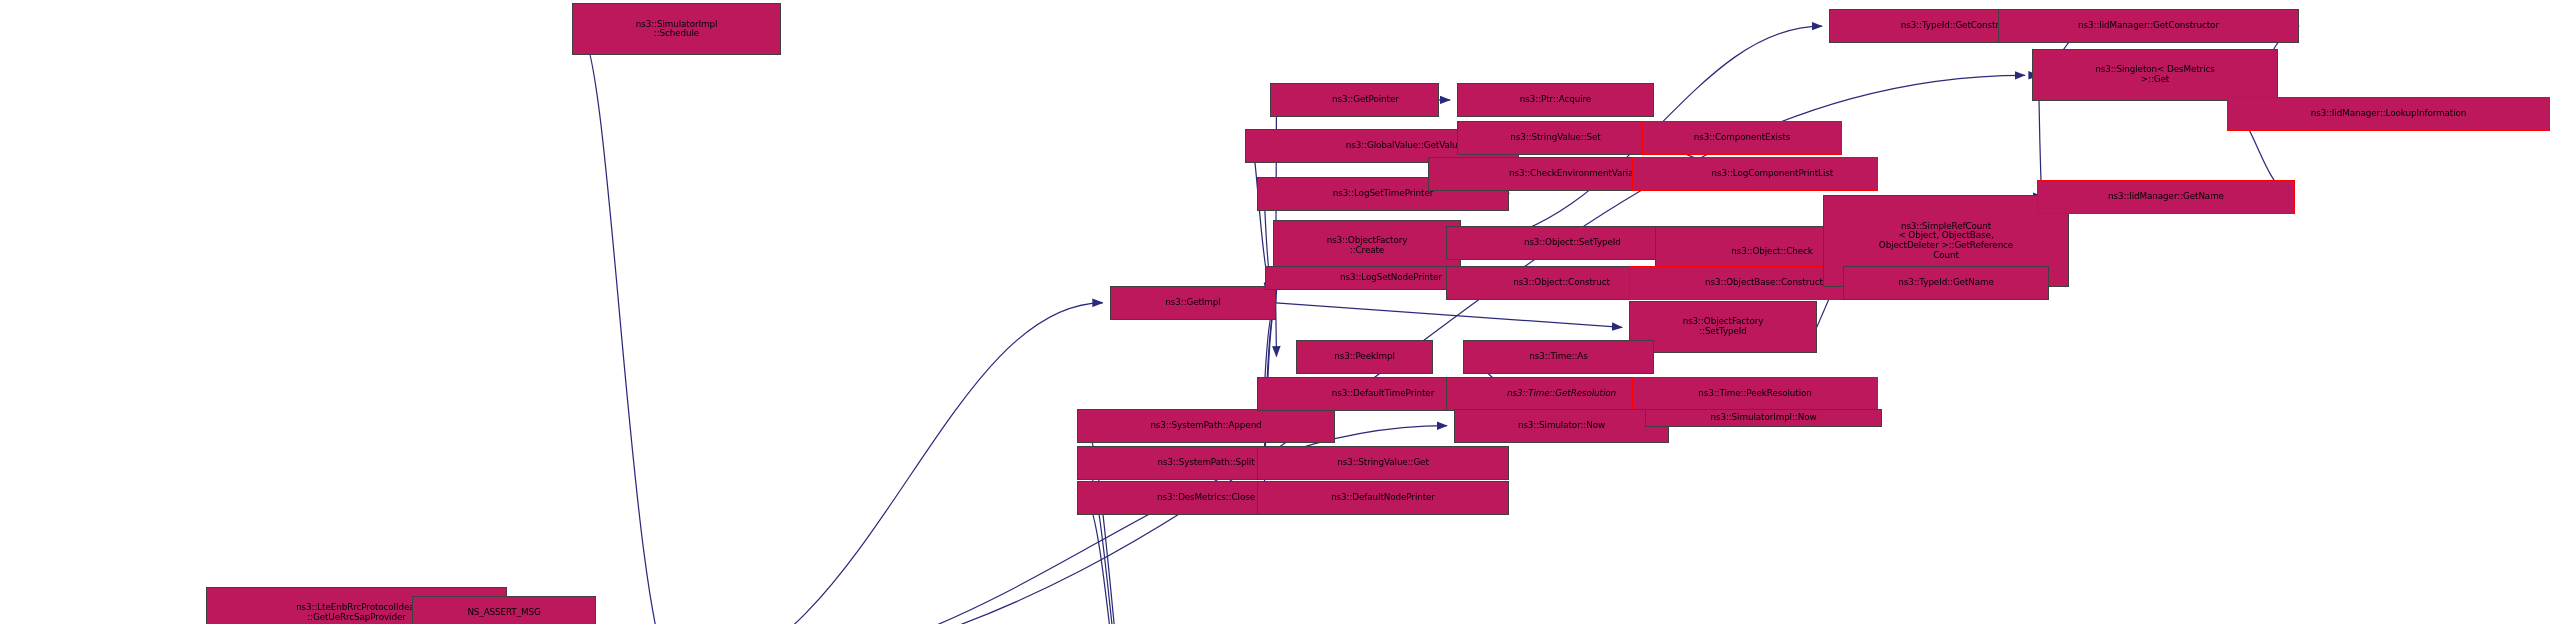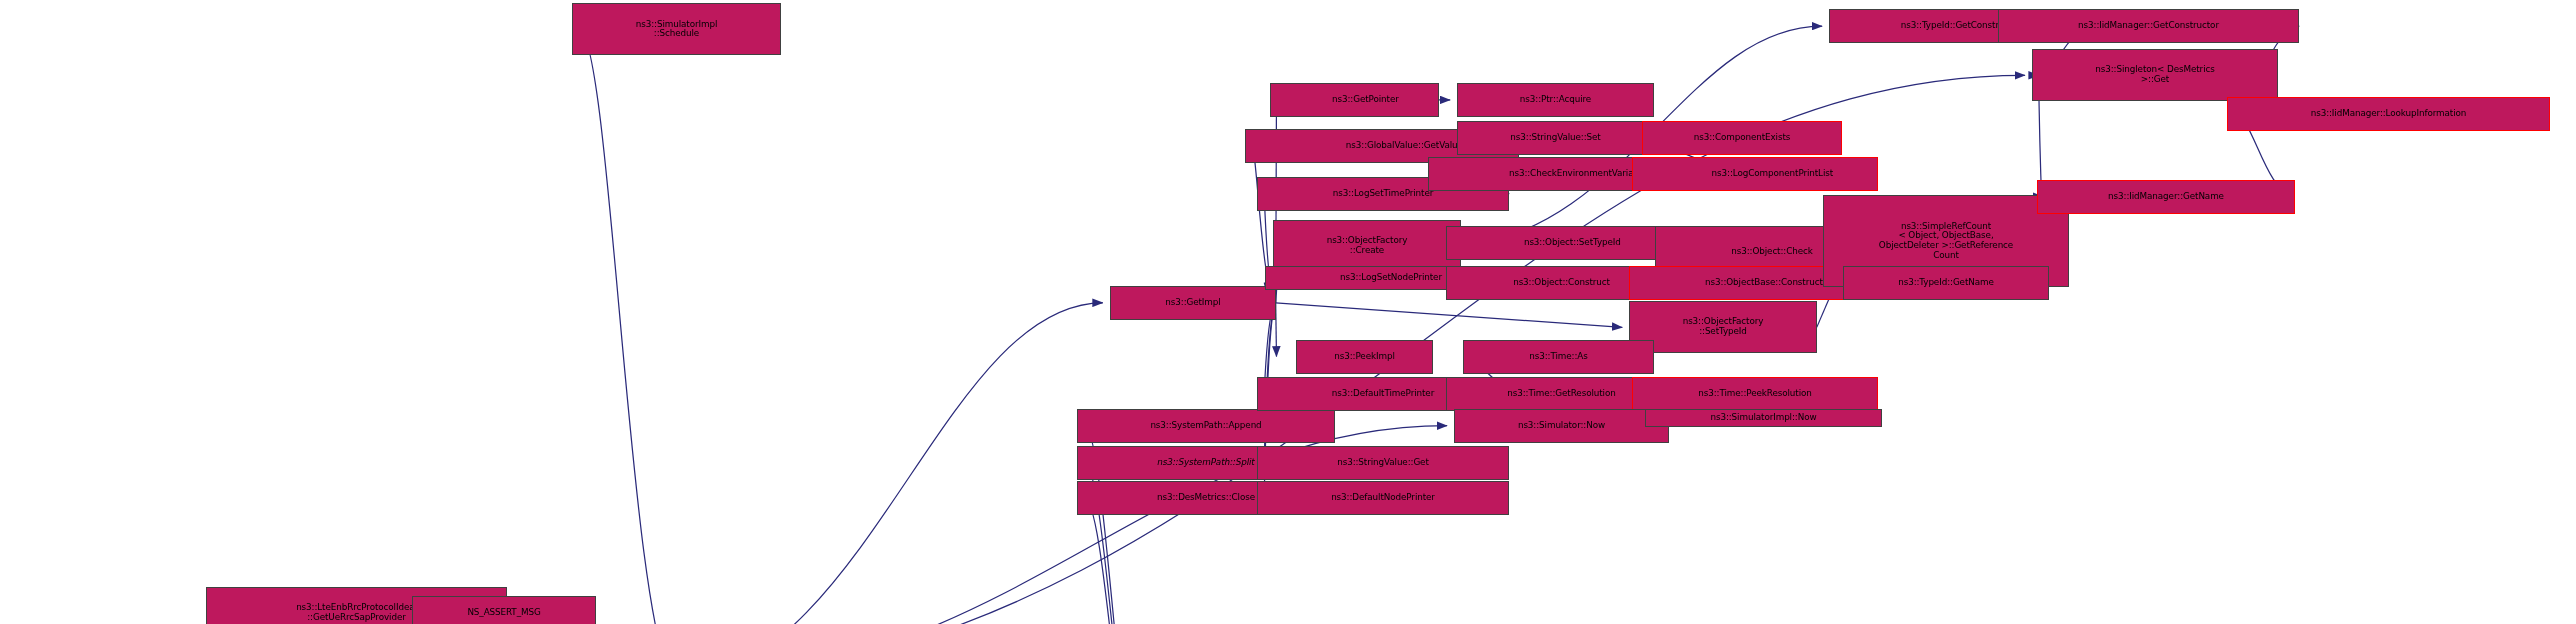--- a/index.html
+++ b/index.html
@@ -116,21 +116,21 @@
       </g>
   </svg>
 
   <div id="node-layer">
       <div class="node" style="left: 206px; top: 587px; width: 301px; height: 52px;">ns3::LteEnbRrcProtocolIdeal
 ::GetUeRrcSapProvider</div>
       <div class="node" style="left: 412px; top: 596px; width: 184px; height: 34px;">NS_ASSERT_MSG</div>
       <div class="node" style="left: 572px; top: 3.1px; width: 209px; height: 52px;">ns3::SimulatorImpl
 ::Schedule</div>
       <div class="node" style="left: 1077px; top: 409px; width: 258px; height: 34px;">ns3::SystemPath::Append</div>
-      <div class="node" style="left: 1077px; top: 446px; width: 258px; height: 34px; font-style: italic;">ns3::SystemPath::Split</div>
+      <div class="node" style="left: 1077px; top: 446px; width: 258px; height: 34px;">ns3::SystemPath::Split</div>
       <div class="node" style="left: 1077px; top: 481px; width: 258px; height: 34px;">ns3::DesMetrics::Close</div>
       <div class="node" style="left: 1110px; top: 286px; width: 166px; height: 34px;">ns3::GetImpl</div>
       <div class="node" style="left: 1270px; top: 83px; width: 169px; height: 34px; padding-left: 24px;">ns3::GetPointer</div>
       <div class="node" style="left: 1245px; top: 129px; width: 274px; height: 34px; padding-left: 47px;">ns3::GlobalValue::GetValue</div>
       <div class="node" style="left: 1257px; top: 177px; width: 252px; height: 34px;">ns3::LogSetTimePrinter</div>
       <div class="node" style="left: 1273px; top: 220px; width: 188px; height: 52px;">ns3::ObjectFactory
 ::Create</div>
       <div class="node" style="left: 1265px; top: 266px; width: 252px; height: 24px;">ns3::LogSetNodePrinter</div>
       <div class="node" style="left: 1288px; top: 340px; width: 137px; height: 34px; margin-left: 8px;">ns3::PeekImpl</div>
       <div class="node" style="left: 1257px; top: 377px; width: 252px; height: 34px;">ns3::DefaultTimePrinter</div>
@@ -146,21 +146,21 @@
       <div class="node" style="left: 1655px; top: 226px; width: 234px; height: 52px;">ns3::Object::Check</div>
       <div class="node red" style="left: 1629px; top: 266px; width: 286px; height: 34px;">ns3::ObjectBase::ConstructSelf</div>
       <div class="node" style="left: 1823px; top: 195px; width: 246px; height: 92px;">ns3::SimpleRefCount
 &lt; Object, ObjectBase,
 ObjectDeleter &gt;::GetReference
 Count</div>
       <div class="node" style="left: 1843px; top: 266px; width: 206px; height: 34px;">ns3::TypeId::GetName</div>
       <div class="node" style="left: 1629px; top: 301px; width: 188px; height: 52px;">ns3::ObjectFactory
 ::SetTypeId</div>
       <div class="node" style="left: 1463px; top: 340px; width: 191px; height: 34px;">ns3::Time::As</div>
-      <div class="node" style="left: 1446px; top: 377px; width: 231px; height: 34px;">ns3::Time::GetResolution</div>
+      <div class="node" style="left: 1446px; top: 377px; width: 231px; height: 34px; font-style: italic;">ns3::Time::GetResolution</div>
       <div class="node red" style="left: 1632px; top: 377px; width: 246px; height: 34px;">ns3::Time::PeekResolution</div>
       <div class="node" style="left: 1454px; top: 409px; width: 215px; height: 34px;">ns3::Simulator::Now</div>
       <div class="node" style="left: 1645px; top: 409px; width: 237px; height: 18px;">ns3::SimulatorImpl::Now</div>
       <div class="node" style="left: 1829px; top: 9.2px; width: 264px; height: 34px;">ns3::TypeId::GetConstructor</div>
       <div class="node" style="left: 1998px; top: 9.2px; width: 301px; height: 34px;">ns3::IidManager::GetConstructor</div>
       <div class="node" style="left: 2032px; top: 49px; width: 246px; height: 52px;">ns3::Singleton&lt; DesMetrics
 &gt;::Get</div>
       <div class="node red" style="left: 2227px; top: 97px; width: 323px; height: 34px;">ns3::IidManager::LookupInformation</div>
       <div class="node red" style="left: 2037px; top: 180px; width: 258px; height: 34px;">ns3::IidManager::GetName</div>
     </div>

